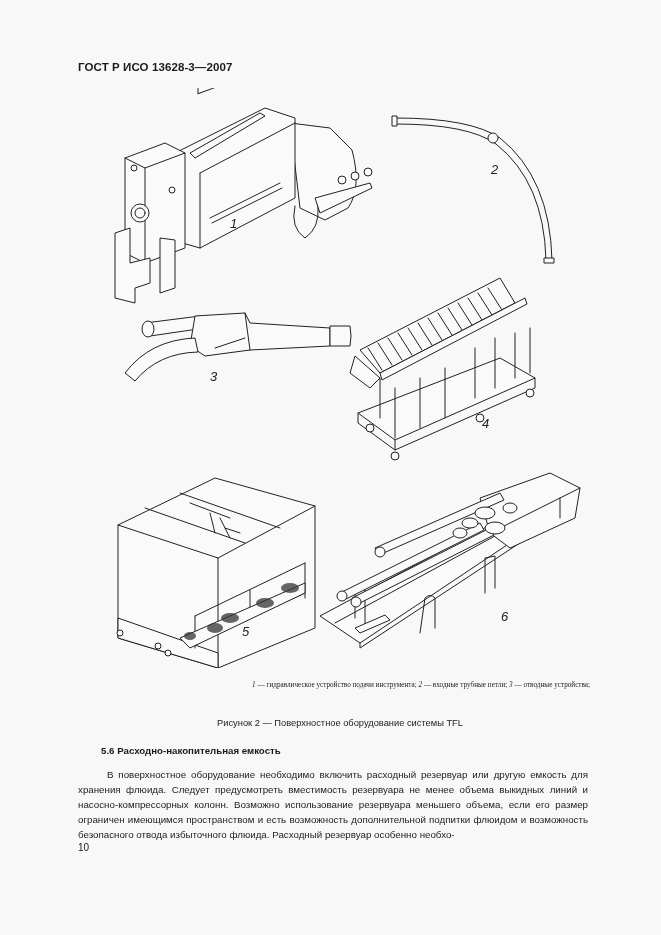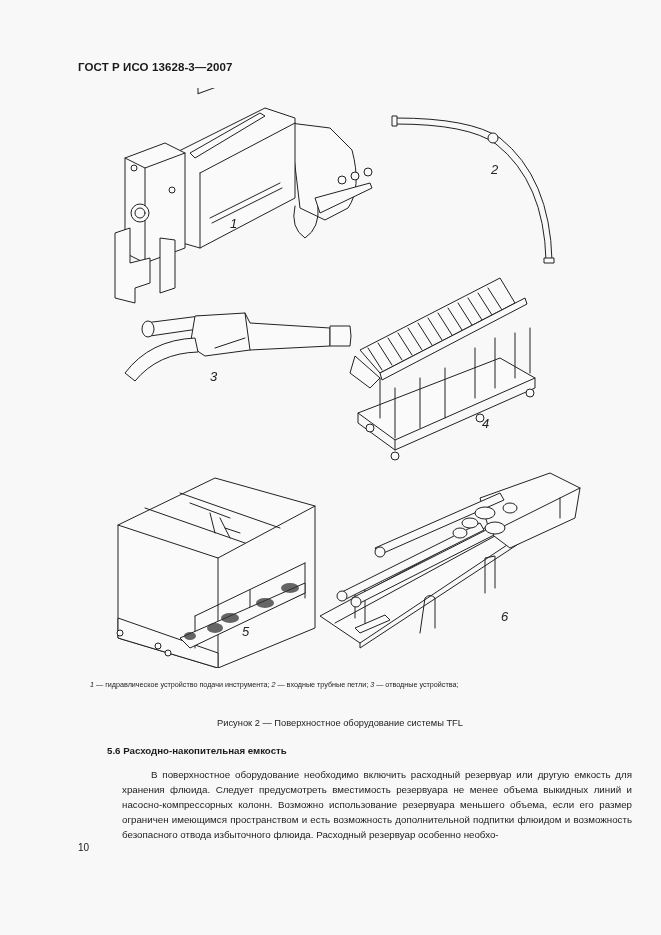--- a/index.html
+++ b/index.html
@@ -14,36 +14,35 @@
     .header {
       position: absolute; left: 78px; top: 61px;
       font-size: 11.5px; font-weight: bold; letter-spacing: 0.1px;
     }
     .figure {
       position: absolute; left: 90px; top: 88px; width: 500px; height: 580px;
     }
     .figure svg { position: absolute; left: 0; top: 0; }
     .legend {
       position: absolute; left: 90px; top: 679px; width: 500px;
-      font-size: 7.2px; text-align: left; line-height: 12px; color: #222;
+      font-size: 7.2px; text-align: right; line-height: 12px; color: #222; font-family: Liberation Serif, serif;
     }
     .legend i { font-style: italic; }
     .caption {
       position: absolute; left: 90px; top: 718px; width: 500px;
       text-align: center; font-size: 9.3px; color: #222;
     }
     .section-title {
-      position: absolute; left: 107px; top: 745px;
+      position: absolute; left: 101px; top: 745px;
       font-size: 9.7px; font-weight: bold;
     }
     .body-text {
       position: absolute; left: 78px; top: 767px; width: 510px;
       font-size: 9.75px; line-height: 15px; text-align: justify;
       color: #222;
-      margin-left: 44px;
     }
     .body-text p { margin: 0; text-indent: 29px; }
     .page-number {
       position: absolute; left: 78px; top: 842px; font-size: 10px; text-align: center;
     }
     .stroke { fill: none; stroke: #222; stroke-width: 1; stroke-linejoin: round; stroke-linecap: round; }
     .fillw { fill: #fafafa; stroke: #222; stroke-width: 1; stroke-linejoin: round; }
     .hatch { fill: #333; }
   </style>
 </head>

